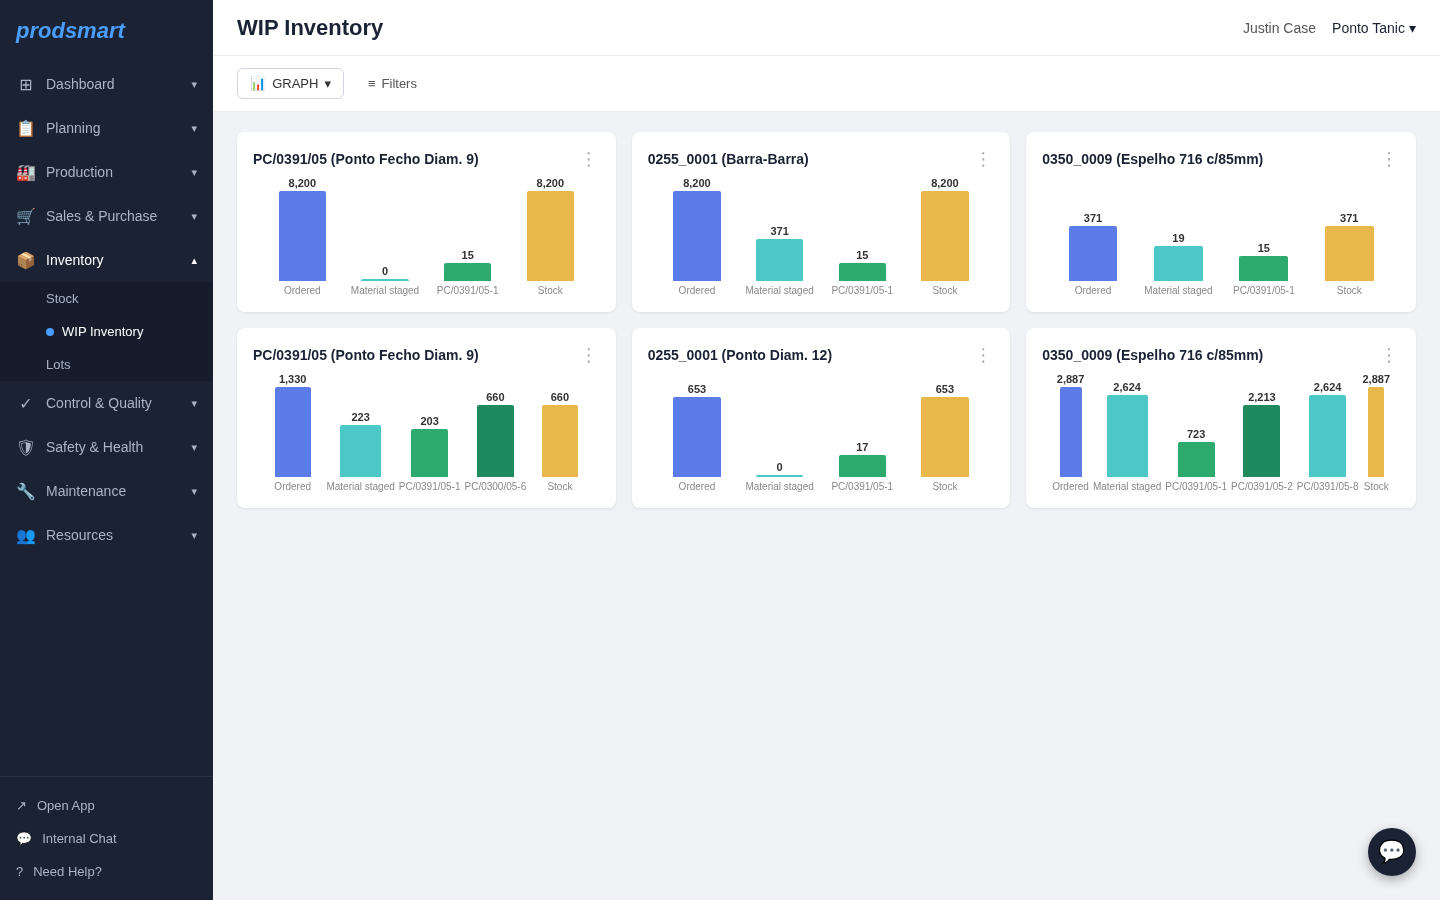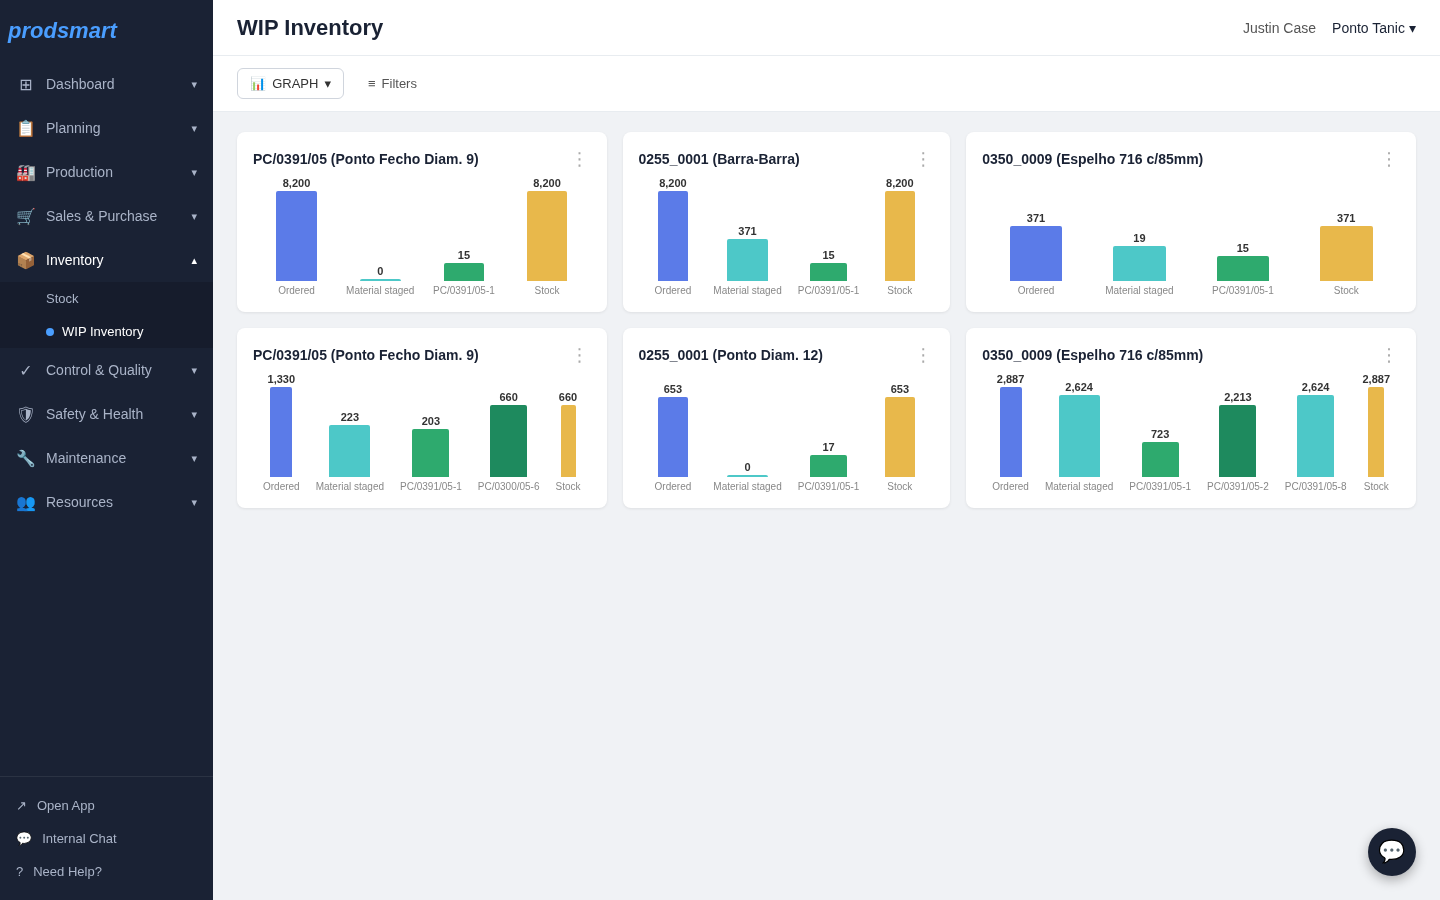--- a/index.html
+++ b/index.html
@@ -10,21 +10,21 @@
       width: 213px;
       min-width: 213px;
       background: #1a2234;
       color: #fff;
       display: flex;
       flex-direction: column;
       height: 900px;
       overflow-y: auto;
     }
     .sidebar-logo {
-      padding: 18px 8px;
+      padding: 18px 16px;
       font-size: 22px;
       font-style: italic;
       font-weight: 700;
       color: #fff;
     }
     .sidebar-logo span { color: #4a9eff; }
     .nav-item {
       display: flex;
       align-items: center;
       justify-content: space-between;
@@ -150,21 +150,21 @@
       display: flex;
       align-items: center;
       justify-content: space-between;
       margin-bottom: 16px;
     }
     .chart-title { font-size: 14px; font-weight: 600; color: #1a2234; }
     .chart-menu { color: #aaa; font-size: 18px; cursor: pointer; letter-spacing: 2px; }
     .bar-chart {
       display: flex;
       align-items: flex-end;
-      gap: 16px;
+      gap: 4px;
       height: 110px;
       padding: 0 10px;
     }
     .bar-group {
       display: flex;
       flex-direction: column;
       align-items: center;
       flex: 1;
     }
     .bar-value {
@@ -249,20 +249,23 @@
     <span class="chevron">▴</span>
   </div>
 
   <div class="sub-menu">
     <div class="sub-item">
       <span>Stock</span>
     </div>
     <div class="sub-item active">
       <span class="dot"></span>
       <span>WIP Inventory</span>
+    </div>
+    <div class="sub-item">
+      <span>Lots</span>
     </div>
   </div>
 
   <div class="nav-item">
     <div class="nav-item-left">
       <span class="nav-icon">✓</span>
       <span>Control &amp; Quality</span>
     </div>
     <span class="chevron">▾</span>
   </div>

